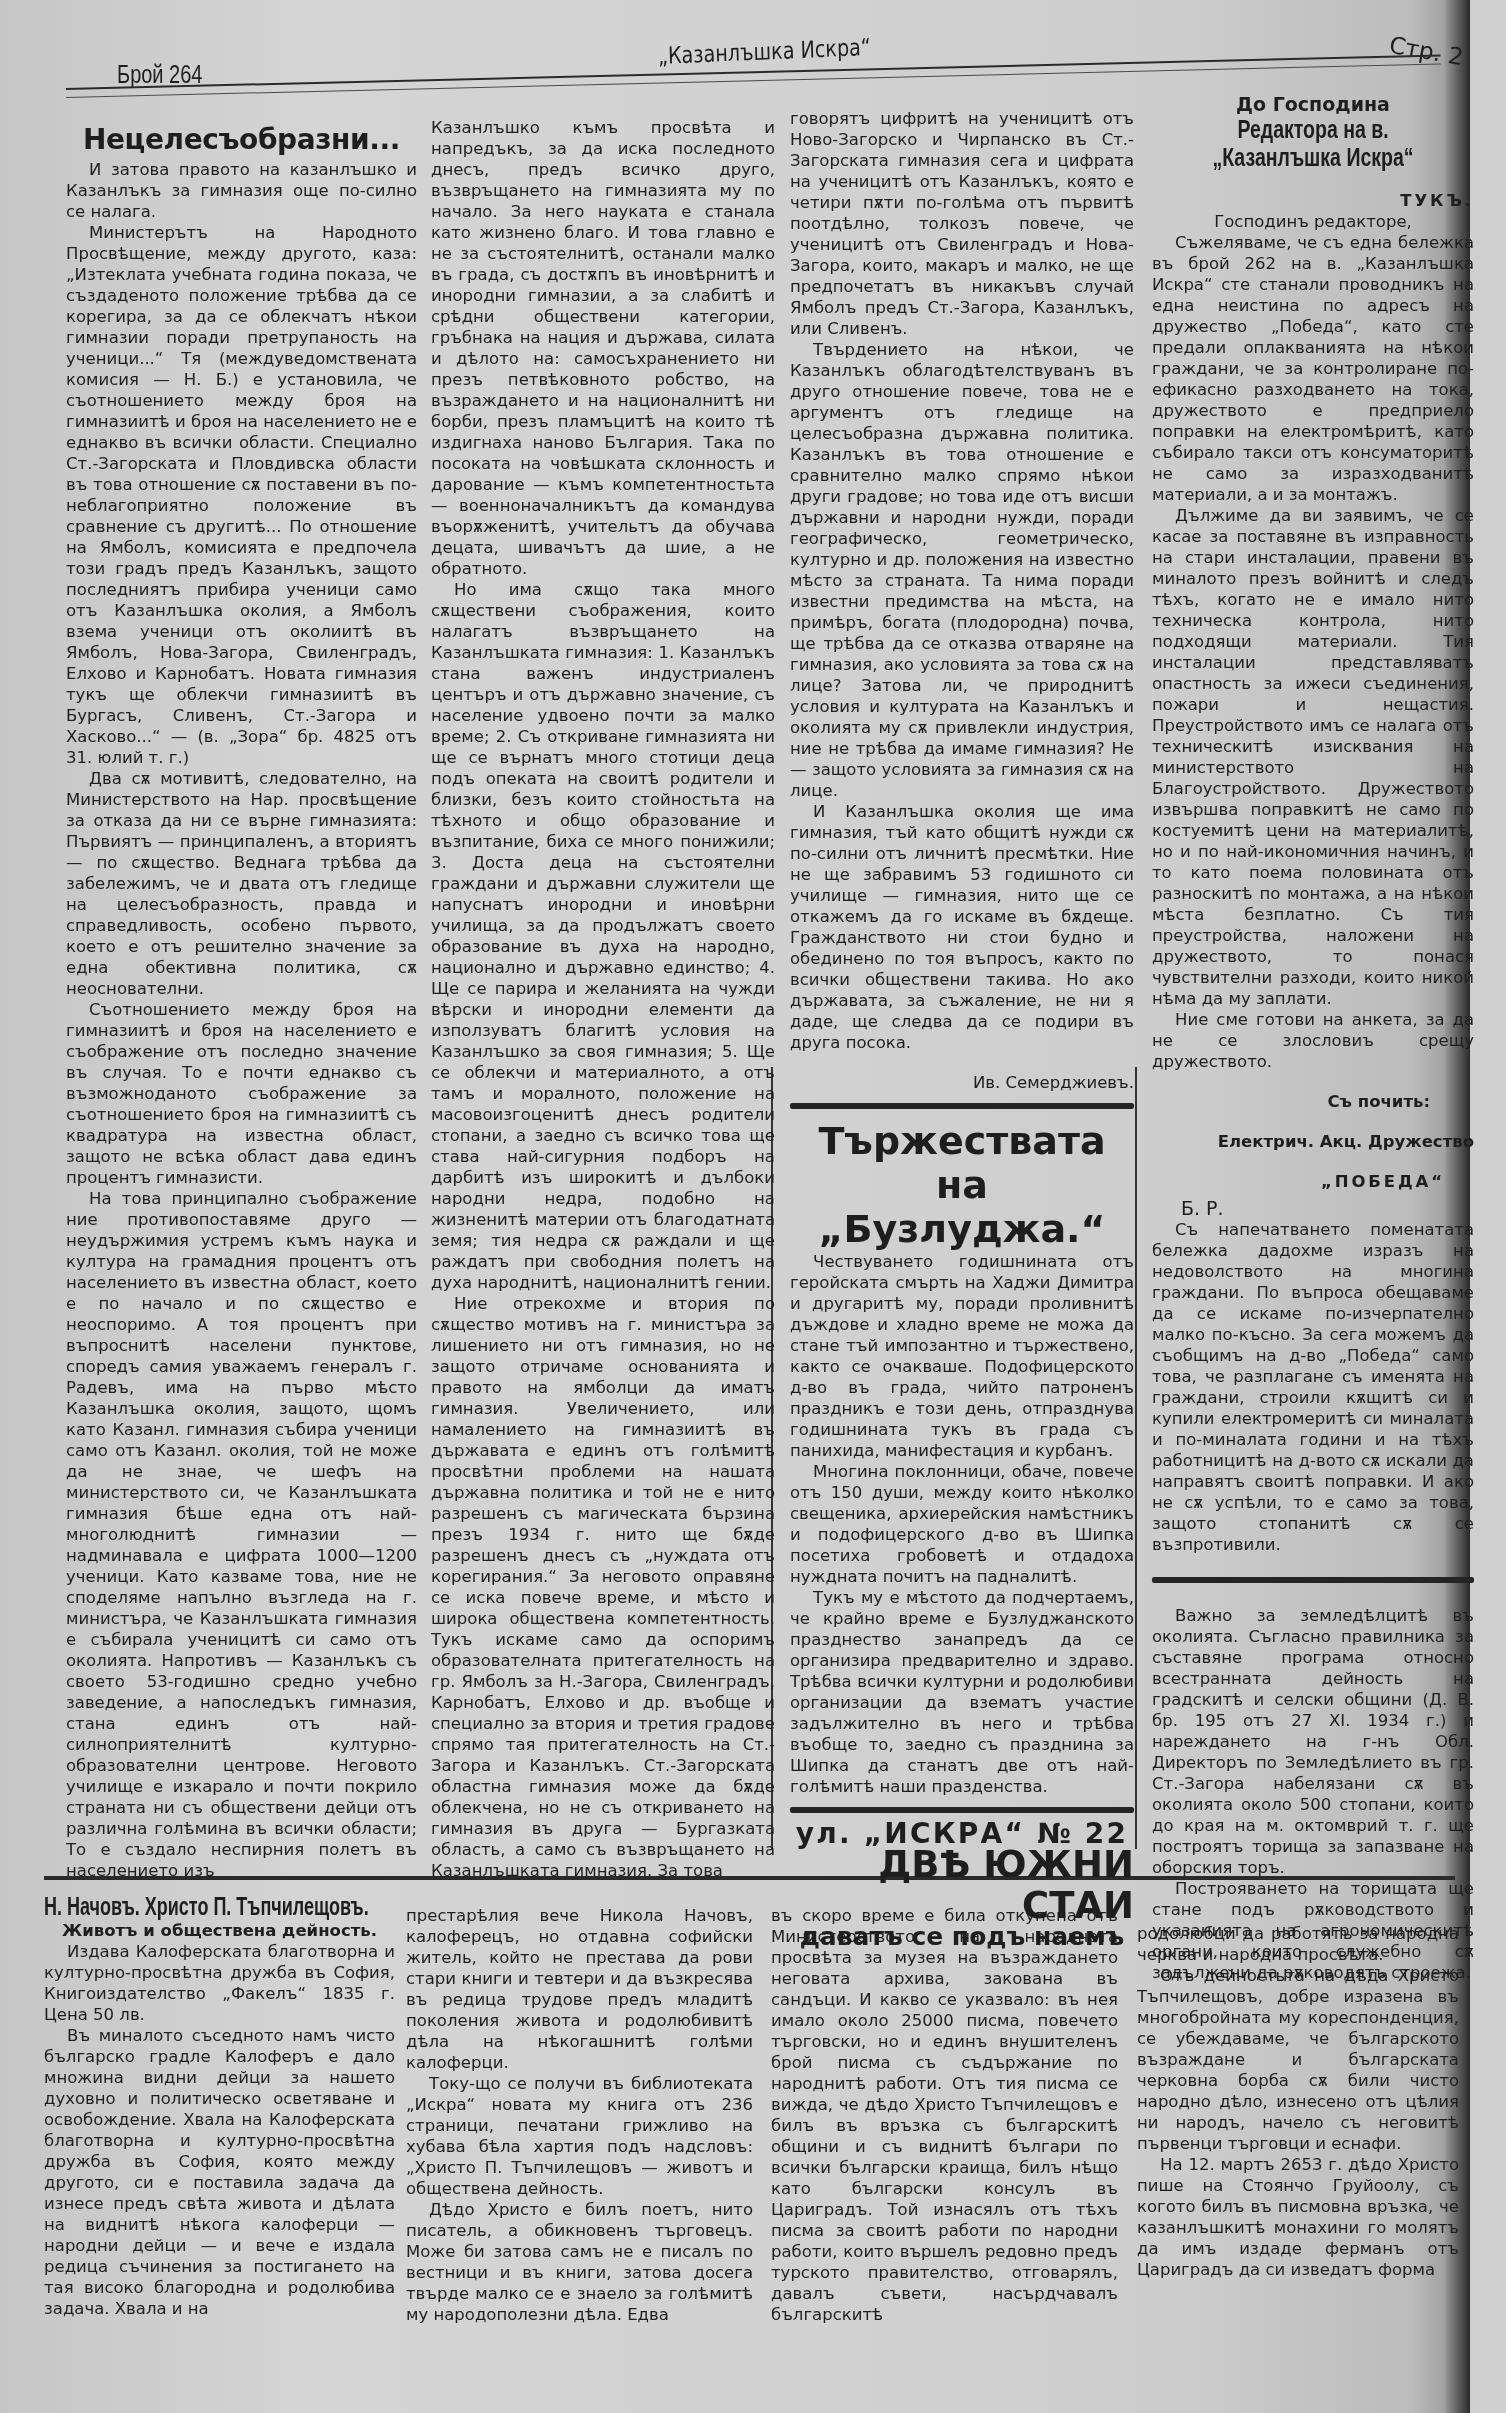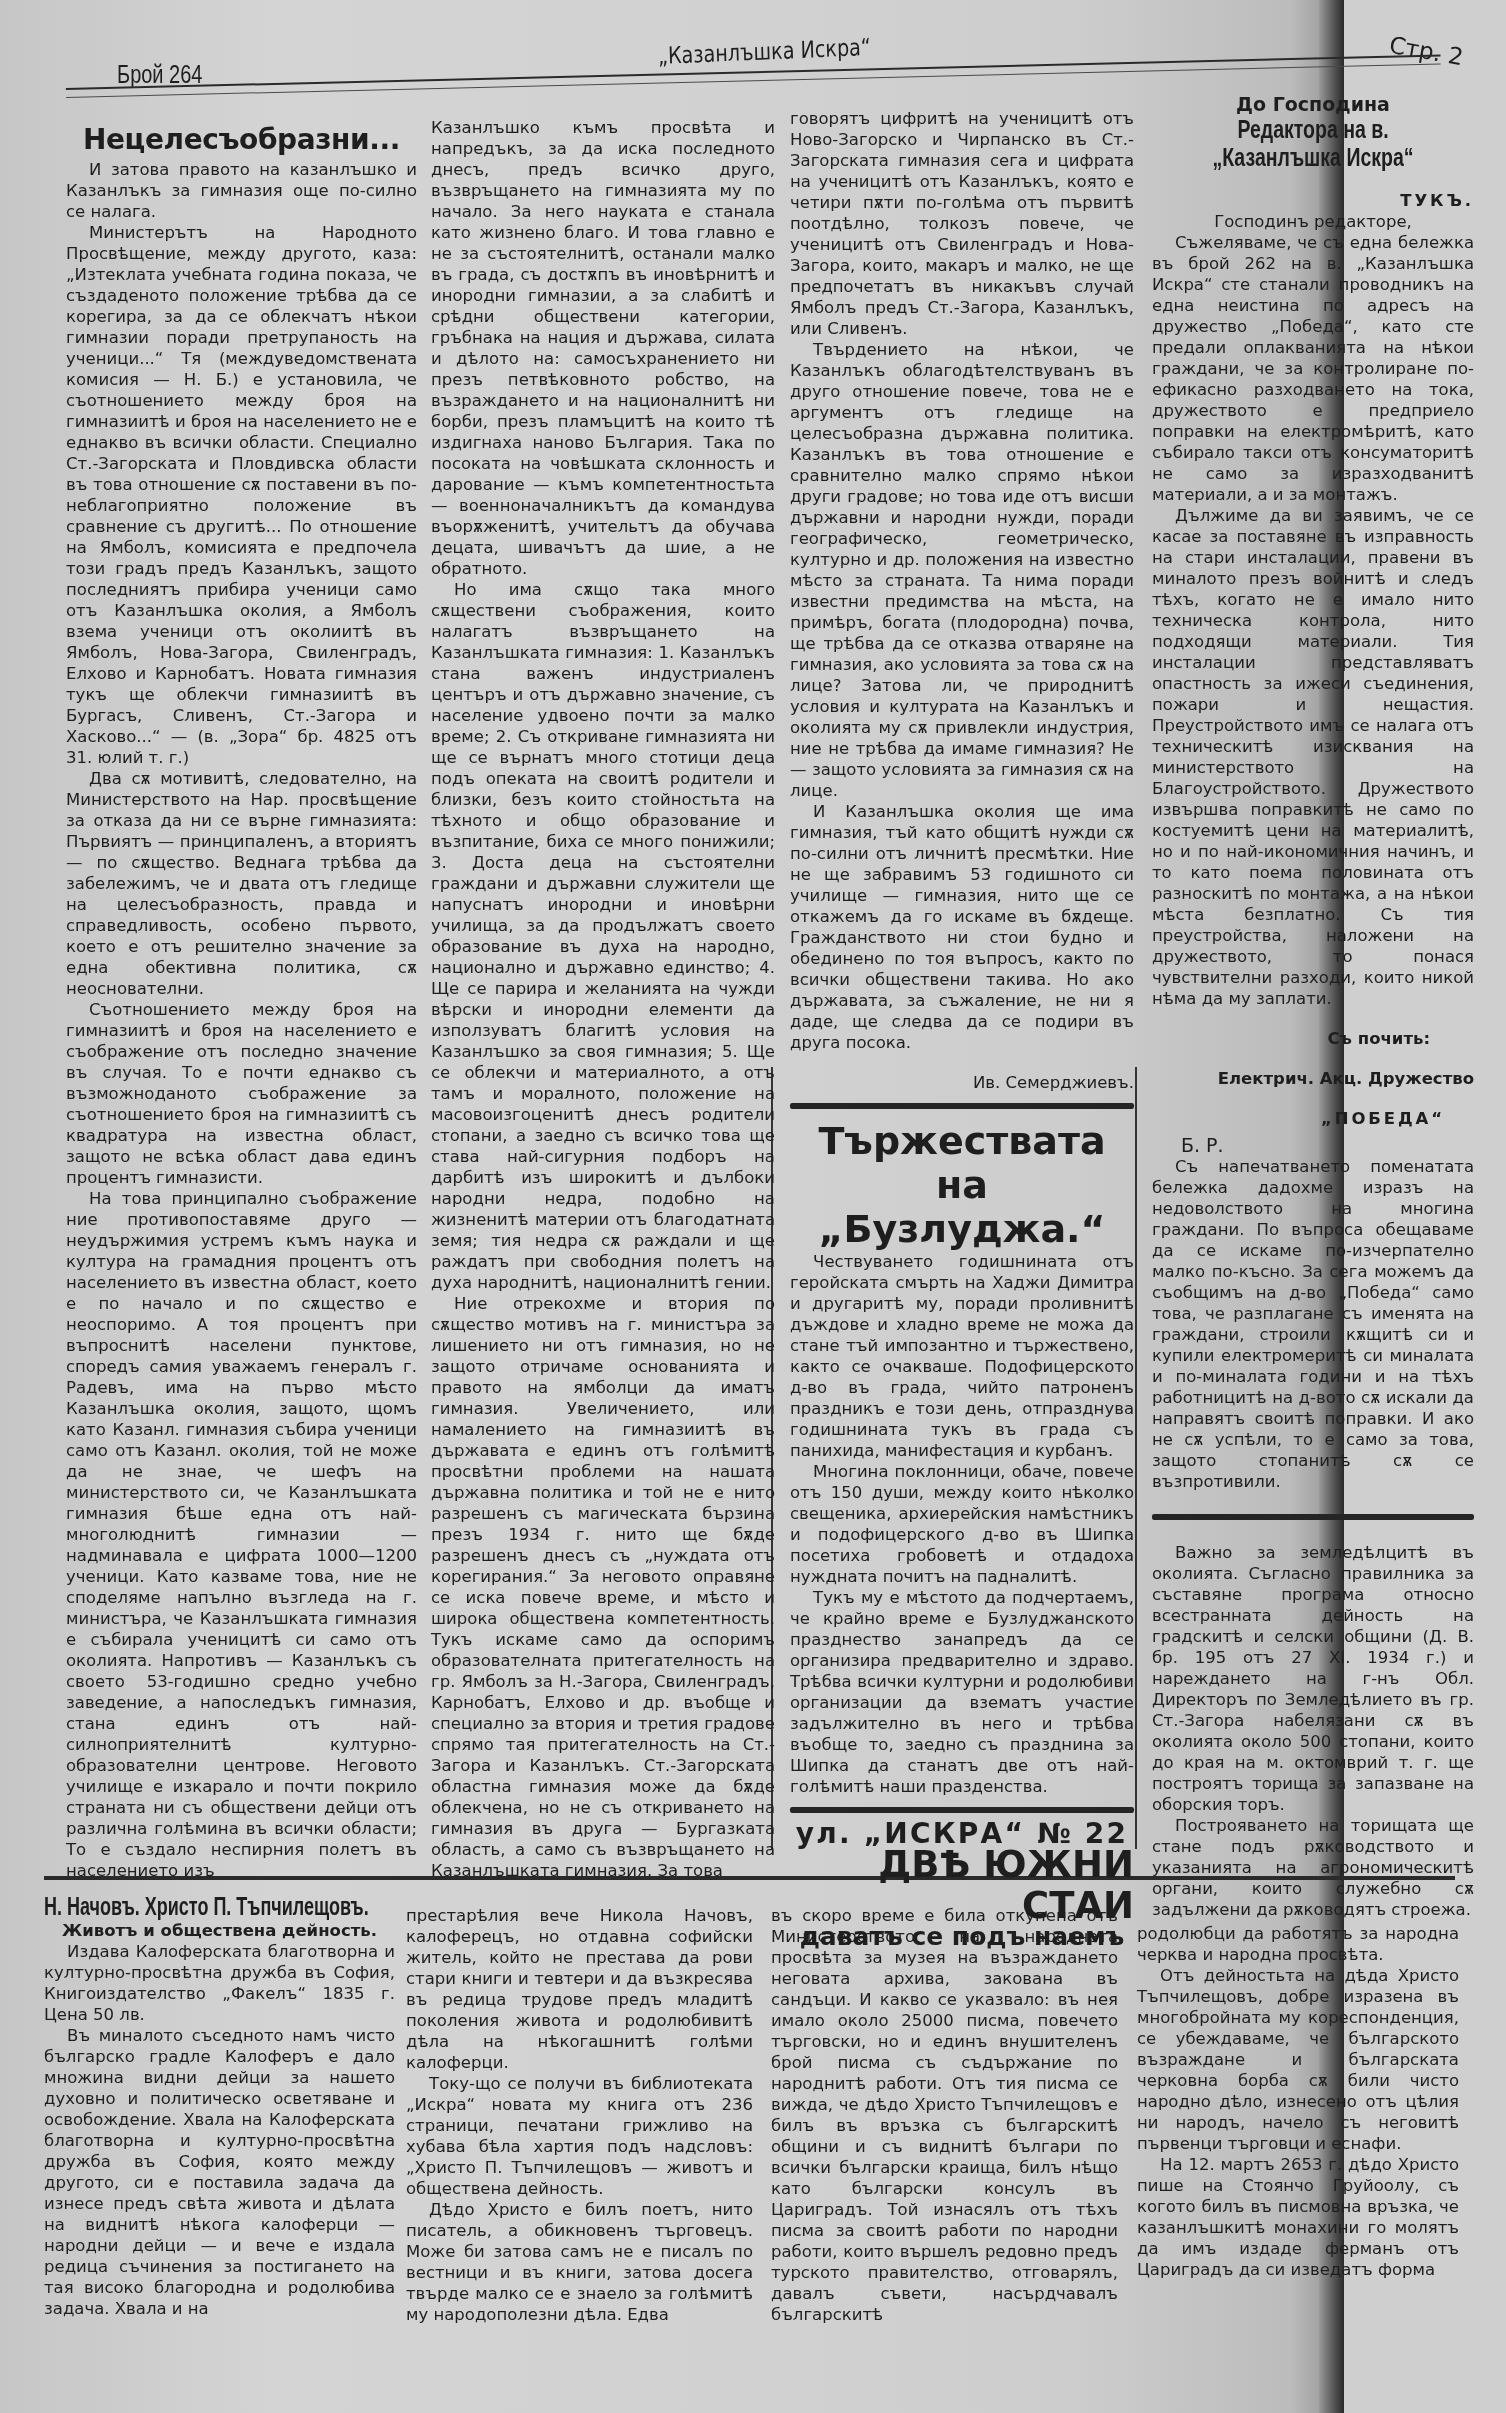--- a/index.html
+++ b/index.html
@@ -4,21 +4,21 @@
 <style>
   html, body { margin:0; padding:0; }
   body {
     width:1506px; height:2413px; overflow:hidden;
     background:#cfcfcf;
     font-family:"DejaVu Sans", sans-serif;
     color:#1e1e1e;
     position:relative;
   }
   .page {
-    position:absolute; left:0; top:0; width:1344px; height:2413px;
+    position:absolute; left:0; top:0; width:1470px; height:2413px;
     background: linear-gradient(90deg,#c6c6c6 0%,#d4d4d4 20%,#d2d2d2 50%,#cdcdcd 80%,#bcbcbc 96%,#8e8e8e 100%);
   }
   .edge { position:absolute; right:0; top:0; width:25px; height:2413px; background:linear-gradient(90deg,#9a9a9a,#555 60%,#2a2a2a); }
   .masthead { position:absolute; left:0; top:0; width:1506px; height:102px; }
   .mh-issue { position:absolute; left:117px; top:60px; font-family:"Liberation Sans Narrow","Liberation Sans",sans-serif; font-size:25px; transform:scaleX(.8); transform-origin:left; }
   .mh-title { position:absolute; left:658px; top:42px; font-size:23.4px; transform:scaleX(.82) rotate(-2deg); transform-origin:left; }
   .mh-page { position:absolute; left:1389px; top:37px; font-size:23.4px; transform:rotate(10deg); }
   .mh-rule { position:absolute; left:66px; top:88px; width:1375px; height:6.6px; border-top:2.9px solid #2a2a2a; border-bottom:1.5px solid #4a4a4a; transform:rotate(-1.4deg); transform-origin:left; }
 
   .col { position:absolute; font-size:16.5px; line-height:21px; text-align:justify; hyphens:auto; }
@@ -90,20 +90,21 @@
     </div>
   </div>
 
   <div class="col" style="left:1152px;top:94px;width:322px;">
     <div class="center" style="font-weight:bold;font-size:19px;">До Господина</div>
     <div class="h-cond">Редактора на в. „Казанлъшка Искра“</div>
     <div class="sig" style="font-weight:bold;letter-spacing:2.9px;">ТУКЪ.</div>
     <div class="center">Господинъ редакторе,</div>
     <p>Съжеляваме, че съ една бележка въ брой 262 на в. „Казанлъшка Искра“ сте станали проводникъ на една неистина по адресъ на дружество „Победа“, като сте предали оплакванията на нѣкои граждани, че за контролиране по-ефикасно разходването на тока, дружеството е предприело поправки на електромѣритѣ, като събирало такси отъ консуматоритѣ не само за изразходванитѣ материали, а и за монтажъ.</p>
     <p>Дължиме да ви заявимъ, че се касае за поставяне въ изправность на стари инсталации, правени въ миналото презъ войнитѣ и следъ тѣхъ, когато не е имало нито техническа контрола, нито подходящи материали. Тия инсталации представляватъ опастность за ижеси съединения, пожари и нещастия. Преустройството имъ се налага отъ техническитѣ изисквания на министерството на Благоустройството. Дружеството извършва поправкитѣ не само по костуемитѣ цени на материалитѣ, но и по най-икономичния начинъ, и то като поема половината отъ разноскитѣ по монтажа, а на нѣкои мѣста безплатно. Съ тия преустройства, наложени на дружеството, то понася чувствителни разходи, които никой нѣма да му заплати.</p>
+    <p>Ние сме готови на анкета, за да не се злословиъ срещу дружеството.</p>
     <div class="sig" style="font-weight:bold;margin-right:44px;">Съ почить:</div>
     <div class="sig" style="font-weight:bold;">Електрич. Акц. Дружество</div>
     <div class="sig" style="font-weight:bold;letter-spacing:2.9px;margin-right:29px;">„ПОБЕДА“</div>
     <div style="font-size:19px;margin:5.8px 0 0 29px;">Б. Р.</div>
     <p>Съ напечатването поменатата бележка дадохме изразъ на недоволството на многина граждани. По въпроса обещаваме да се искаме по-изчерпателно малко по-късно. За сега можемъ да съобщимъ на д-во „Победа“ само това, че разплагане съ именята на граждани, строили кѫщитѣ си и купили електромеритѣ си миналата и по-миналата години и на тѣхъ работницитѣ на д-вото сѫ искали да направятъ своитѣ поправки. И ако не сѫ успѣли, то е само за това, защото стопанитѣ сѫ се възпротивили.</p>
     <div class="rule" style="margin:22px 0;"></div>
     <p>Важно за земледѣлцитѣ въ околията. Съгласно правилника за съставяне програма относно всестранната дейность на градскитѣ и селски общини (Д. В. бр. 195 отъ 27 XI. 1934 г.) и нареждането на г-нъ Обл. Директоръ по Земледѣлието въ гр. Ст.-Загора набелязани сѫ въ околията около 500 стопани, които до края на м. октомврий т. г. ще построятъ торища за запазване на оборския торъ.</p>
     <p>Построяването на торищата ще стане подъ рѫководството и указанията на агрономическитѣ органи, които служебно сѫ задължени да рѫководятъ строежа.</p>
   </div>
 

